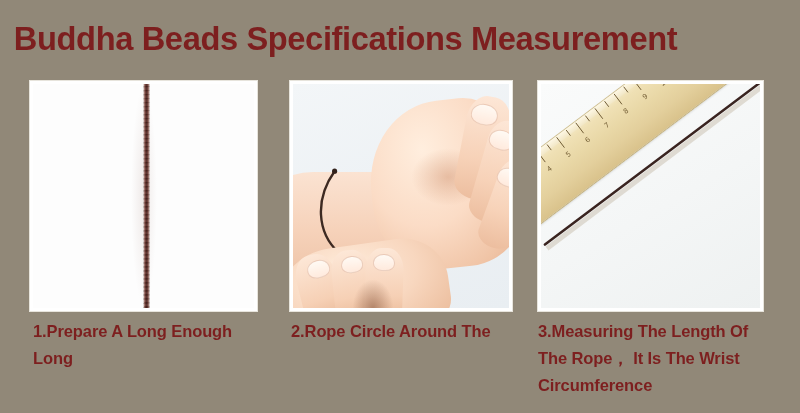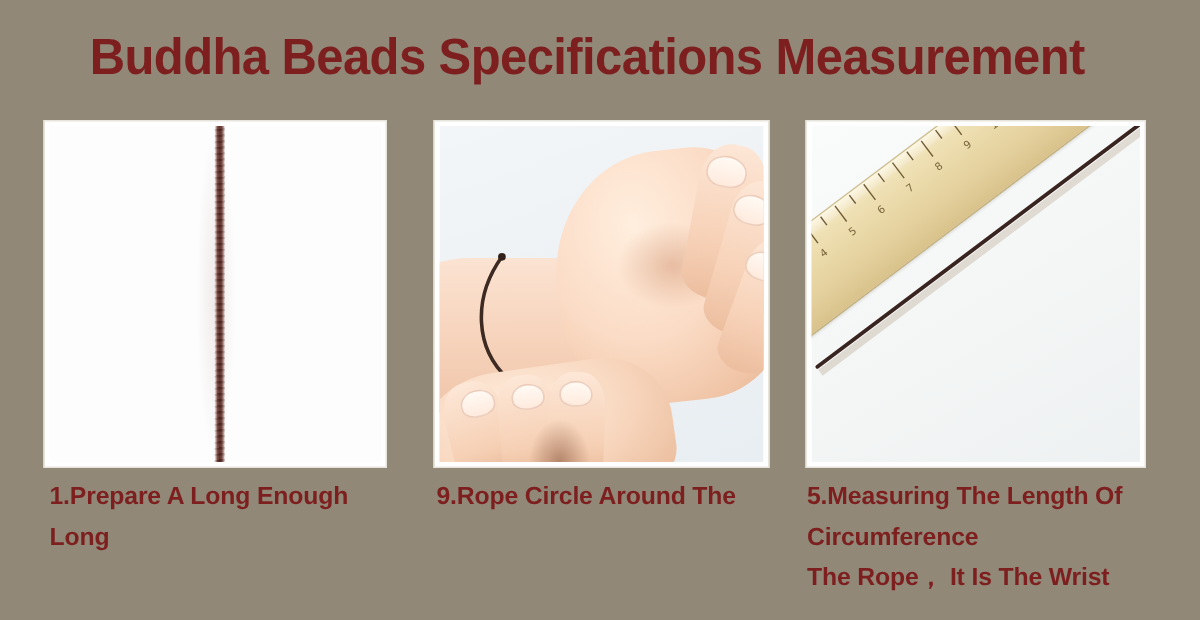--- a/index.html
+++ b/index.html
@@ -14,21 +14,21 @@
     overflow: hidden;
     position: relative;
   }
 
   
   .title-bar {
     position: absolute;
     left: 0;
     top: 18px;
     width: 784px;
-    text-align: center;
+    text-align: left;
   }
   .title-text {
     display: inline-block;
     font-family: "Liberation Sans", sans-serif;
     font-weight: bold;
     font-size: 34px;
     line-height: 40px;
     letter-spacing: -0.4px;
     color: #7d1f1f;
     transform: scaleX(0.96);
@@ -374,22 +374,22 @@
 </div>
 
 <div class="captions">
 
   <div class="caption" id="caption-1">
     <span class="line">1.Prepare A Long Enough</span>
     <span class="line"> Long</span>
   </div>
 
   <div class="caption" id="caption-2">
-    <span class="line">9.Rope Circle Around The</span>
+    <span class="line">2.Rope Circle Around The</span>
   </div>
 
   <div class="caption" id="caption-3">
-    <span class="line">5.Measuring The Length Of</span>
+    <span class="line">3.Measuring The Length Of</span>
+    <span class="line">The Rope， It Is The Wrist</span>
     <span class="line">Circumference</span>
-    <span class="line">The Rope， It Is The Wrist</span>
   </div>
 
 </div>
 
 </body></html>

